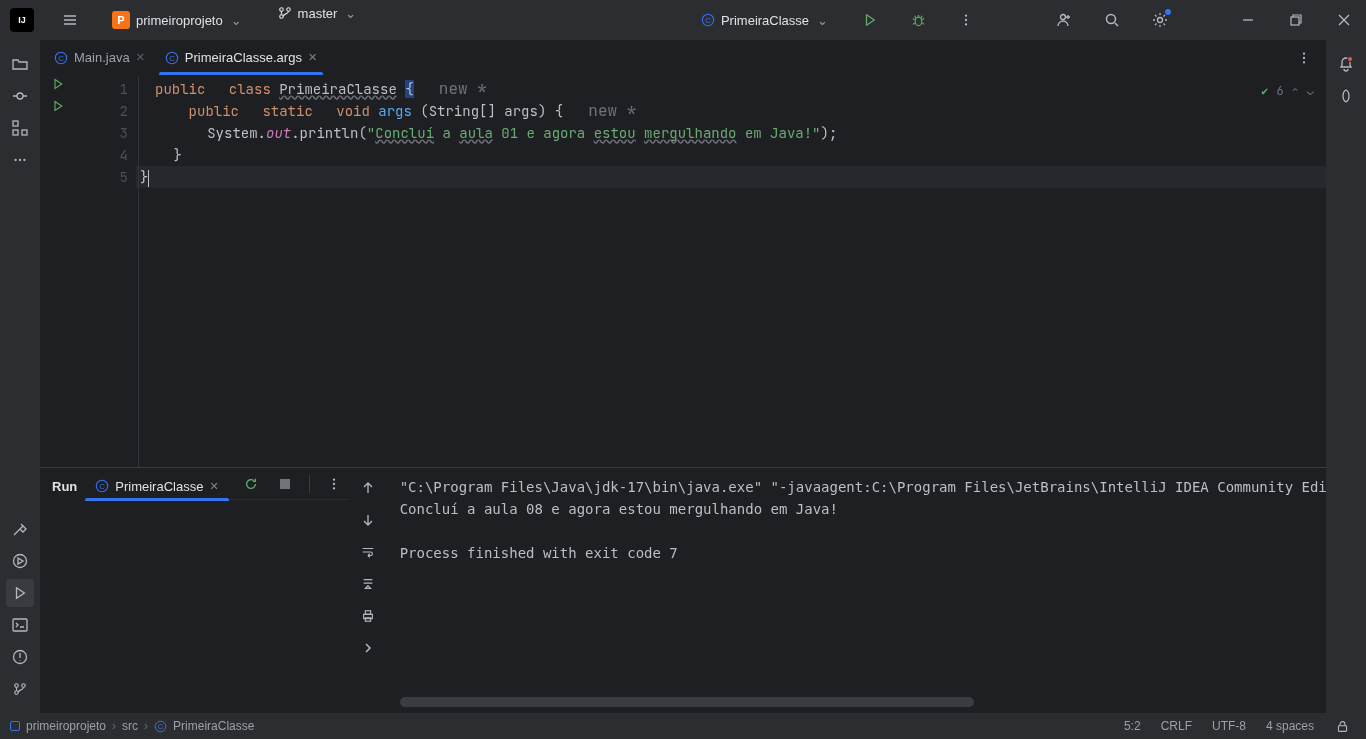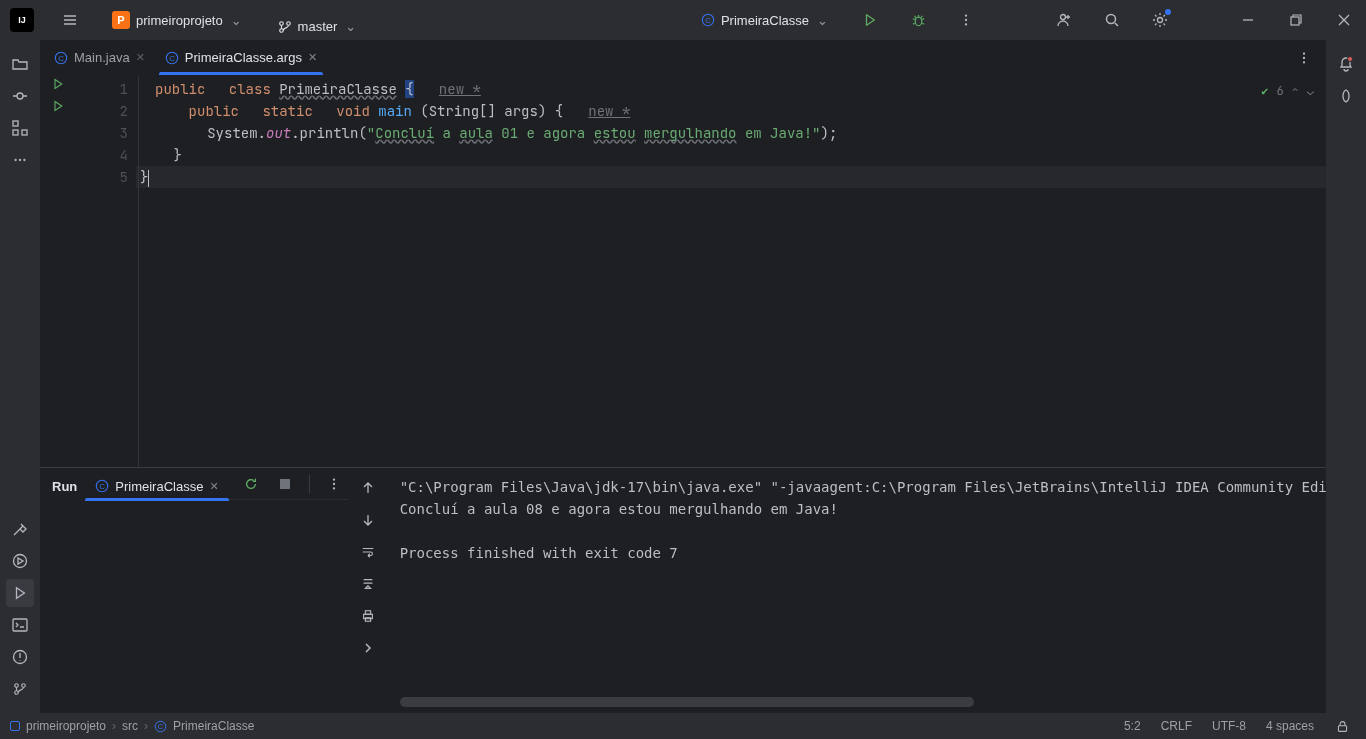--- a/index.html
+++ b/index.html
@@ -7,21 +7,21 @@
 body { display:flex; flex-direction:column; }
 
 
 .toolbar { height:40px; background:#2b2d30; display:flex; align-items:center; padding:0 8px; gap:20px; }
 .toolbar .spacer { flex:1; }
 .icon-btn { width:28px; height:28px; display:flex; align-items:center; justify-content:center; border-radius:4px; color:#b4b8bf; cursor:pointer; }
 .logo { width:24px; height:24px; background:#000; border-radius:4px; display:flex; align-items:center; justify-content:center; font-size:9px; font-weight:bold; color:#fff; }
 .proj-chip { height:28px; display:flex; align-items:center; gap:6px; padding:0 8px; border-radius:4px; cursor:pointer; }
 .proj-badge { width:18px; height:18px; background:#f97316; border-radius:3px; display:flex; align-items:center; justify-content:center; font-size:11px; font-weight:bold; color:#fff; }
 .chev { opacity:.6; margin-left:2px; }
-.branch-chip { height:28px; display:flex; align-items:flex-end; gap:6px; padding:0 8px; border-radius:4px; cursor:pointer; }
+.branch-chip { height:28px; display:flex; align-items:flex-start; gap:6px; padding:0 8px; border-radius:4px; cursor:pointer; }
 .run-target { height:28px; display:flex; align-items:center; gap:6px; padding:0 8px; border-radius:4px; cursor:pointer; }
 .run-target .class-icon { color:#3574f0; }
 .run-btn svg { color:#5fad65; }
 .debug-btn svg { color:#5fad65; }
 .settings-wrap { position:relative; }
 .settings-dot { position:absolute; top:3px; right:3px; width:6px; height:6px; background:#3574f0; border-radius:50%; }
 
 
 .main-row { flex:1; display:flex; min-height:0; }
 .left-rail { width:40px; background:#2b2d30; display:flex; flex-direction:column; align-items:center; padding-top:10px; gap:4px; }
@@ -46,21 +46,21 @@
 .gutter-icons { width:36px; padding:2px 0; }
 .gutter-icons .ln { height:22px; display:flex; justify-content:center; }
 .code { flex:1; padding:2px 0; position:relative; }
 .code .row { height:22px; white-space:pre; padding-left:4px; }
 .code .row.current { background:#26282e; }
 .kw { color:#cf8e6d;margin-left:15px; }
 .method { color:#56a8f5; }
 .field { color:#c77dbb; font-style:italic; }
 .ident { color:#bcbec4; }
 .str { color:#6aab73; }
-.hint { color:#6f737a; font-size:14px;text-decoration:underline; }
+.hint { color:#6f737a; font-size:16px; }
 .underline-warn { text-decoration:underline wavy #6f737a; text-decoration-skip-ink:none; }
 .cursor { display:inline-block; width:1px; height:17px; background:#bcbec4; vertical-align:middle; }
 .inspections { position:absolute; top:4px; right:12px; display:flex; align-items:center; gap:8px; color:#6f737a; font-size:12px; }
 .inspections .check { color:#5fad65; }
 .fold-line { position:absolute; top:0; left:2px; bottom:0; width:1px; background:#313438; }
 
 
 .run-panel { height:246px; display:flex; flex-direction:row; background:#1e1f22; border-top:1px solid #393b40; }
 .run-header { height:36px; display:flex; align-items:center; padding-left:12px; gap:8px; }
 .run-header .run-label { font-weight:600; color:#dfe1e5; }
@@ -300,21 +300,21 @@
       <div class="gutter">
         <div class="ln">1</div>
           <div class="ln">2</div>
           <div class="ln">3</div>
           <div class="ln">4</div>
           <div class="ln">5</div>
       </div>
       <div class="code">
         <div class="fold-line"></div>
         <div class="row"><span class="kw">public</span> <span class="kw">class</span> <span class="ident underline-warn">PrimeiraClasse</span> <span class="ident" style="background:#214283">{</span>   <span class="hint">new *</span></div>
-        <div class="row">    <span class="kw">public</span> <span class="kw">static</span> <span class="kw">void</span> <span class="method">main</span><span class="ident"> (</span><span class="ident">String</span><span class="ident">[] args) {</span>   <span class="hint">new *</span></div>
+        <div class="row">    <span class="kw">public</span> <span class="kw">static</span> <span class="kw">void</span> <span class="method">args</span><span class="ident"> (</span><span class="ident">String</span><span class="ident">[] args) {</span>   <span class="hint">new *</span></div>
         <div class="row">        <span class="ident">System.</span><span class="field">out</span><span class="ident">.println(</span><span class="str">"</span><span class="str underline-warn">Concluí</span><span class="str"> a </span><span class="str underline-warn">aula</span><span class="str"> 01 e agora </span><span class="str underline-warn">estou</span><span class="str"> </span><span class="str underline-warn">mergulhando</span><span class="str"> em Java!</span><span class="str">"</span><span class="ident">);</span></div>
         <div class="row">    <span class="ident">}</span></div>
         <div class="row current"><span class="ident">}</span><span class="cursor"></span></div>
         <div class="inspections">
           <span class="check">✔</span>
           <span>6</span>
           <span>⌃</span>
           <span>⌄</span>
         </div>
       </div>

